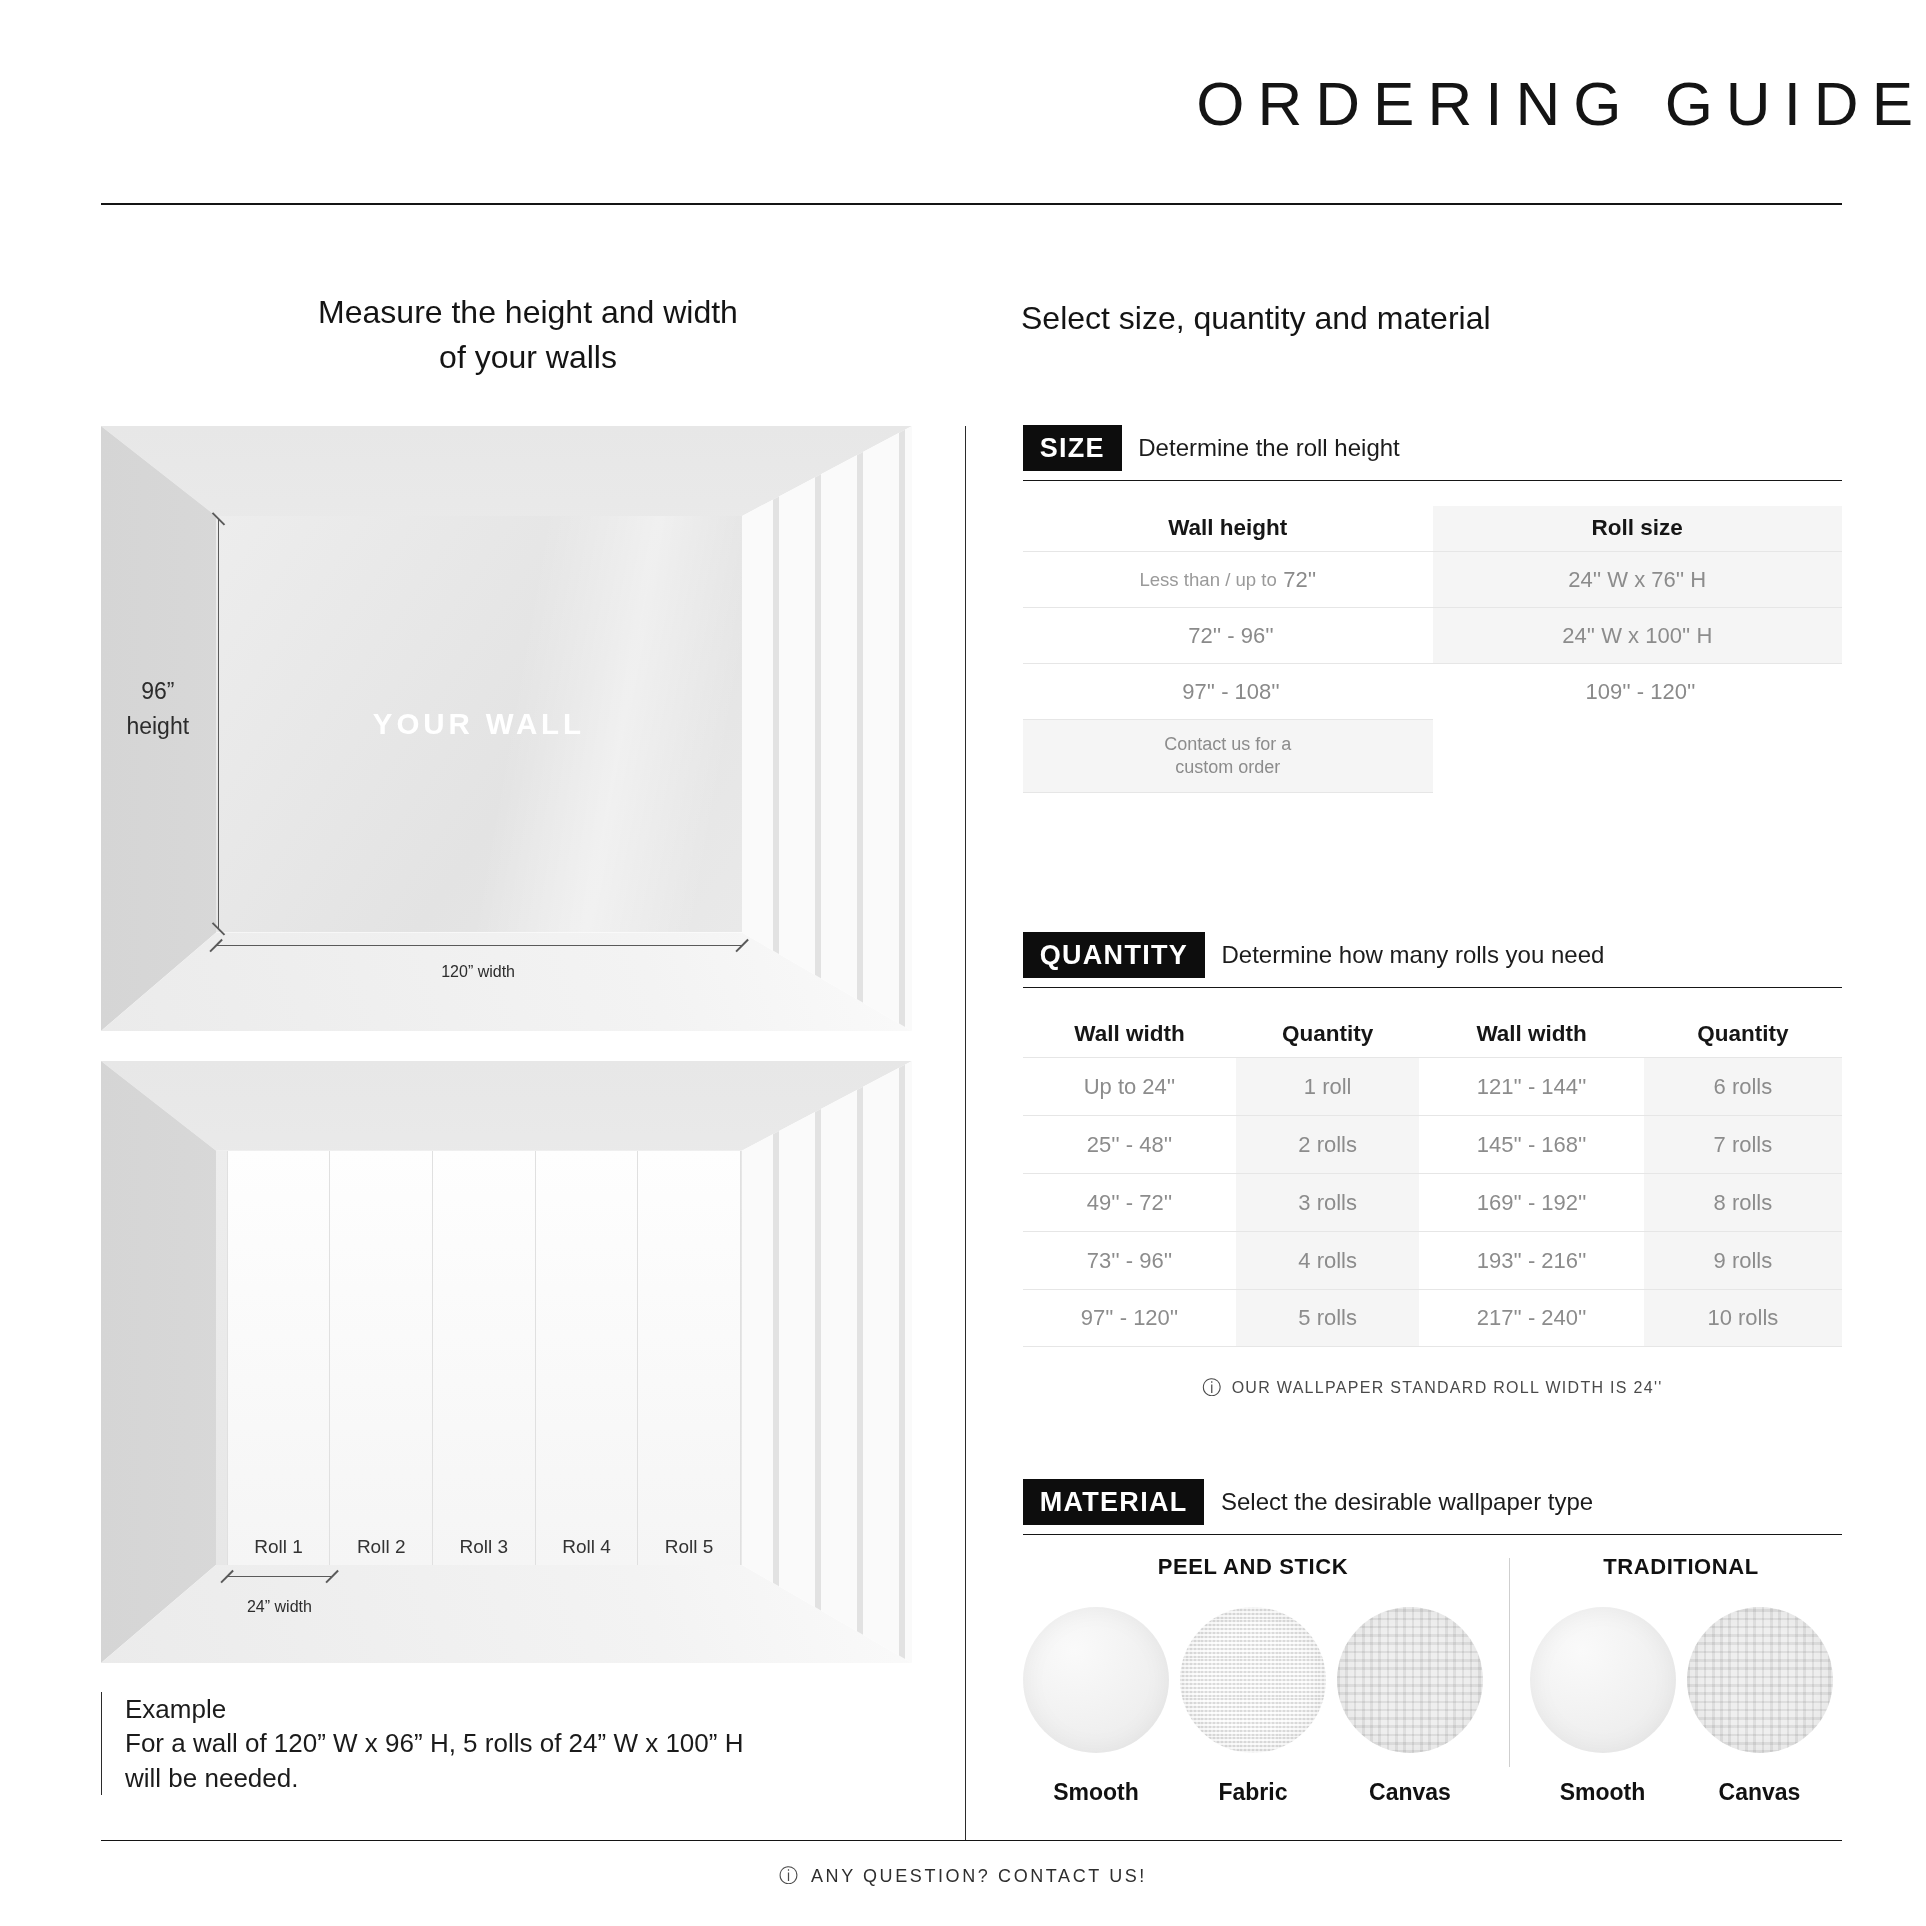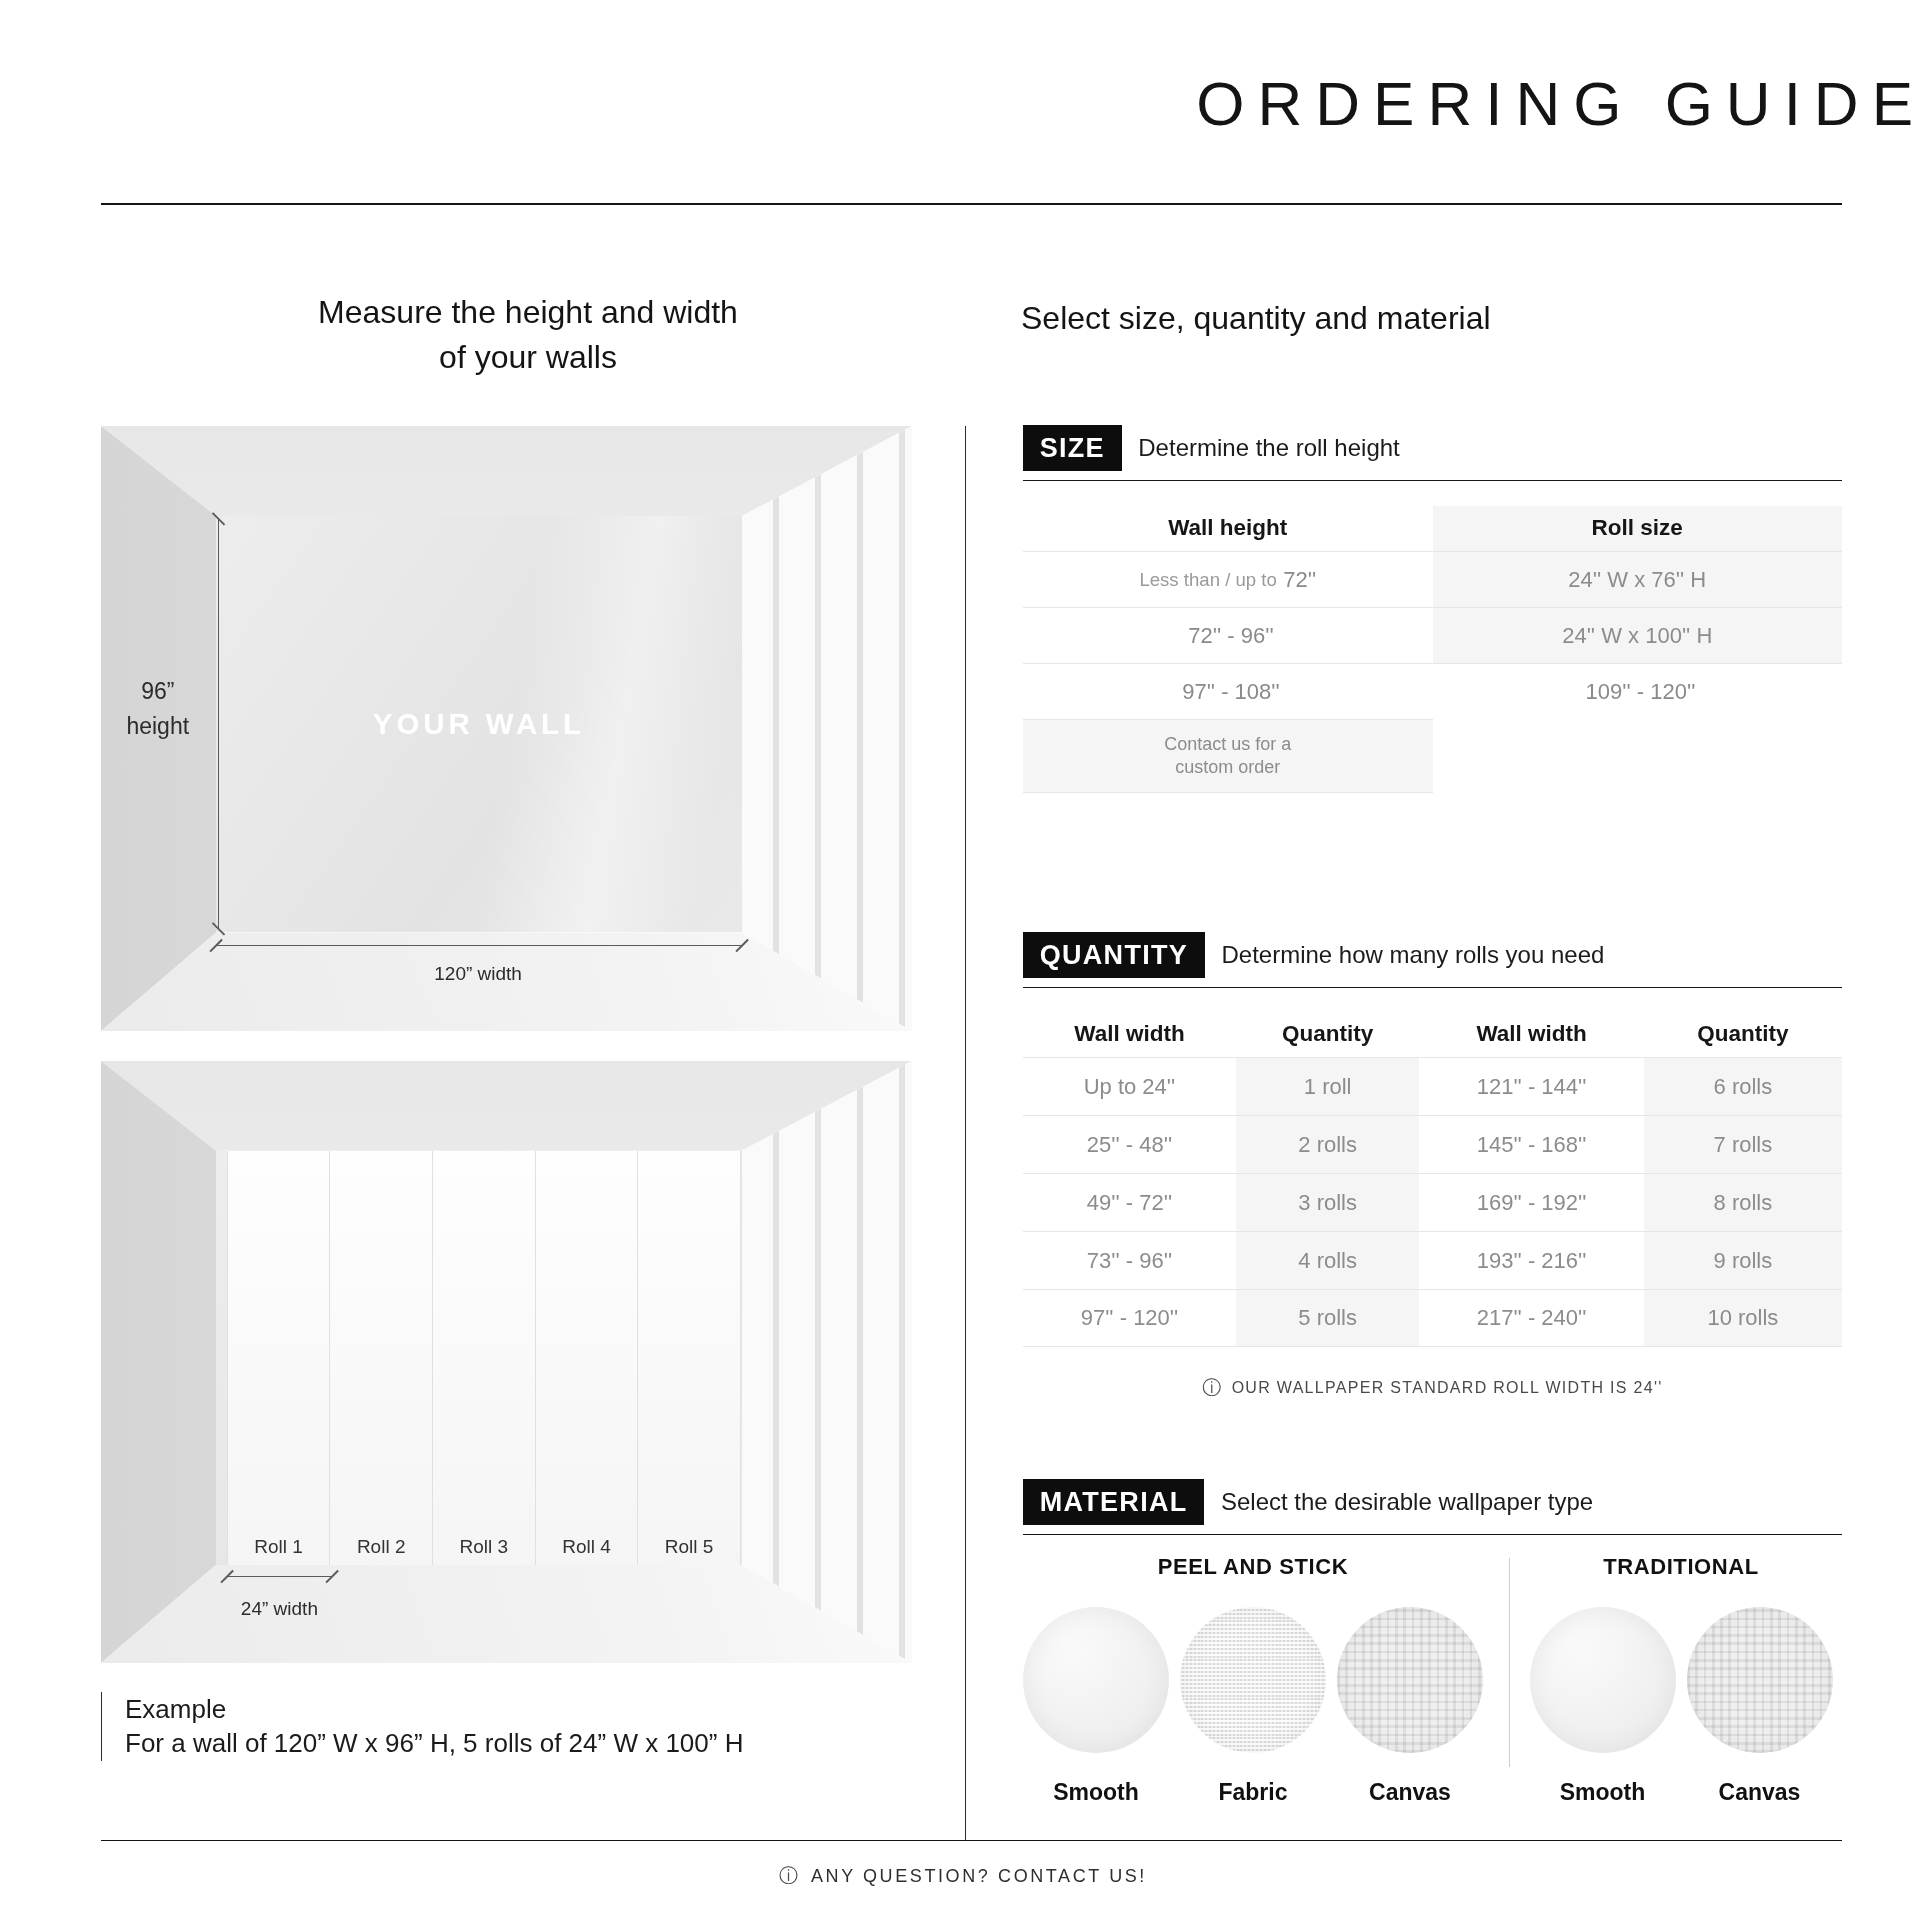--- a/index.html
+++ b/index.html
@@ -42,21 +42,21 @@
                               background:#5a5a5a; transform:rotate(45deg); }
   .m-v::before { top:-1.3px; } .m-v::after { bottom:-1.3px; }
   .m-h { height:0; border-top:1.9px solid #5a5a5a; }
   .m-h::before, .m-h::after { content:""; position:absolute; top:-9px; width:1.9px; height:17.3px;
                               background:#5a5a5a; transform:rotate(45deg); }
   .m-h::before { left:-1.3px; } .m-h::after { right:-1.3px; }
   #room1 .m-h { left:14.2%; width:64.8%; top:85.8%; }
   #room2 .m-h { left:15.6%; width:12.8%; top:85.6%; }
 
   .h-label { left:0.6%; top:41%; width:12.8%; text-align:center; font-size:23px; color:#2c2c2c; line-height:1.5; }
-  .w-label { position:absolute; text-align:center; font-size:19px; color:#2c2c2c; }
+  .w-label { position:absolute; text-align:center; font-size:16px; color:#2c2c2c; }
   #room1 .w-label { left:14%; width:65%; top:88.8%; }
   #room2 .w-label { left:9%; width:26%; top:89.2%; }
 
   .rolls { left:15.5%; top:14.9%; width:63.4%; height:68.8%; display:flex; border-left:1.3px solid #e0e0e0; }
   .roll { flex:1; position:relative; background:linear-gradient(180deg,#fefefe,#f5f5f5); border-right:1.3px solid #e0e0e0; }
   .roll-label { position:absolute; bottom:6.4px; left:0; width:100%; text-align:center; font-size:19px; color:#333333; }
 
   .example { position:absolute; left:101px; top:1692px; border-left:1.9px solid #2b2b2b;
              padding-left:23px; font-size:26px; line-height:1.32; color:#1b1b1b; }
 
@@ -169,20 +169,21 @@
         <span class="roll-label">Roll 5</span>
       </div>
     </div>
     <div class="m-h"></div>
     <div class="w-label">24” width</div>
   </div>
 
   <div class="example">
     <div>Example</div>
     <div>For a wall of 120” W x 96” H, 5 rolls of 24” W x 100” H</div>
+    <div>will be needed.</div>
   </div>
 
   <div class="section-head" id="size-head">
     <span class="badge">SIZE</span>
     <span class="sub">Determine the roll height</span>
   </div>
   <div class="section-rule" id="size-rule"></div>
 
   <div class="size-table">
     <div class="t-h">Wall height</div>

